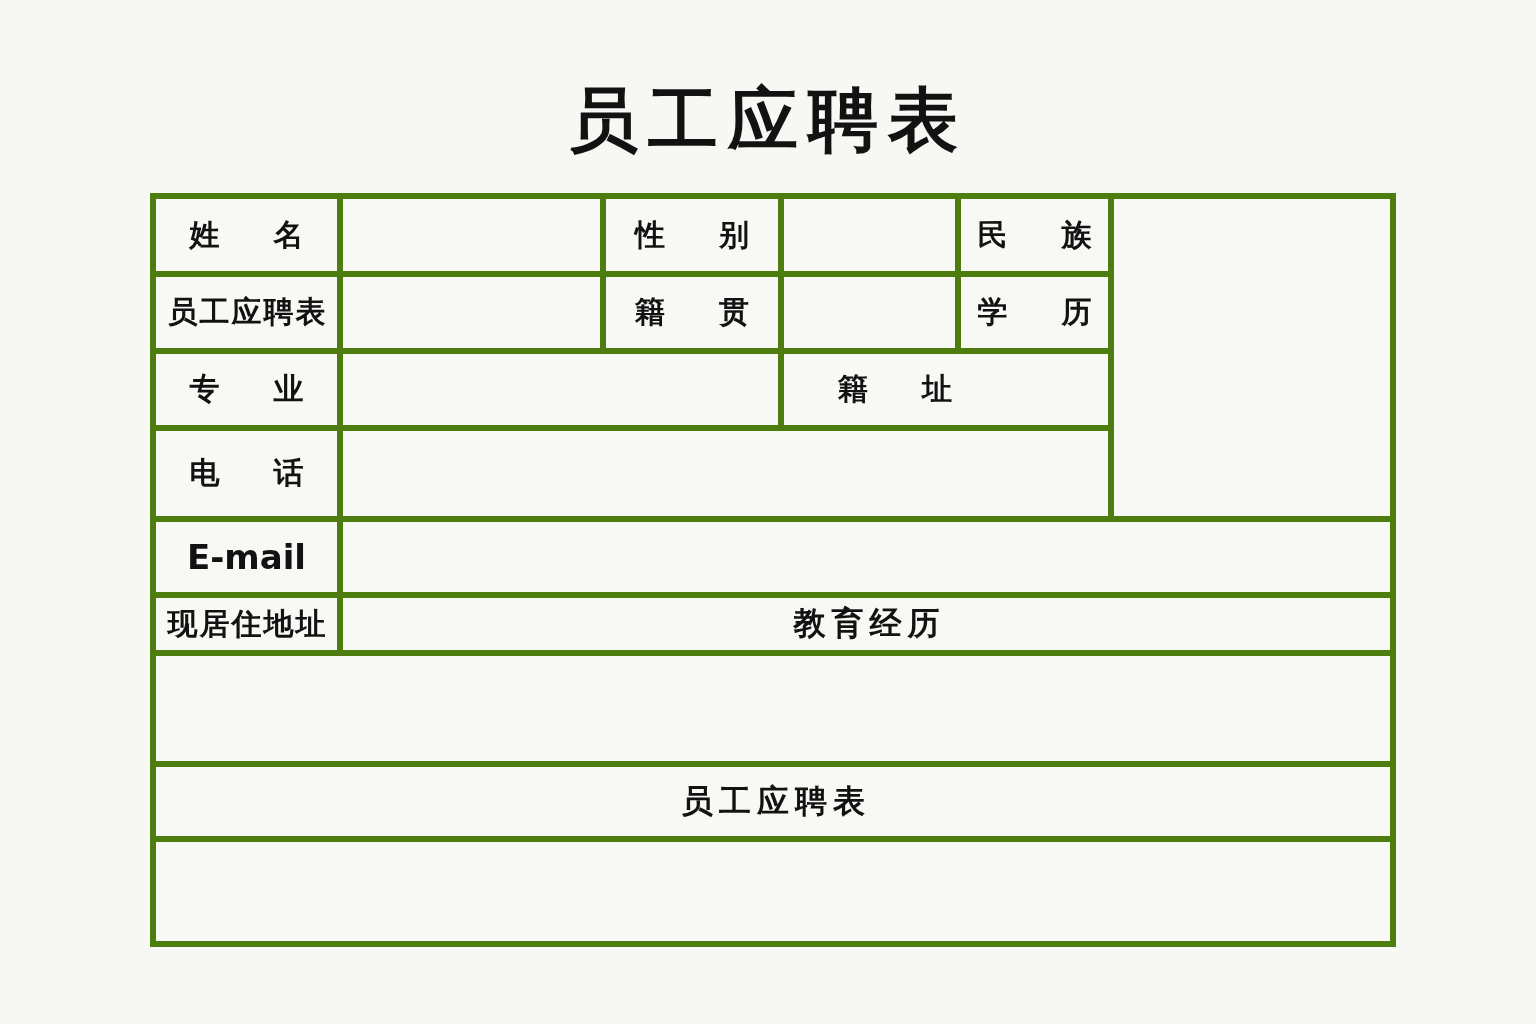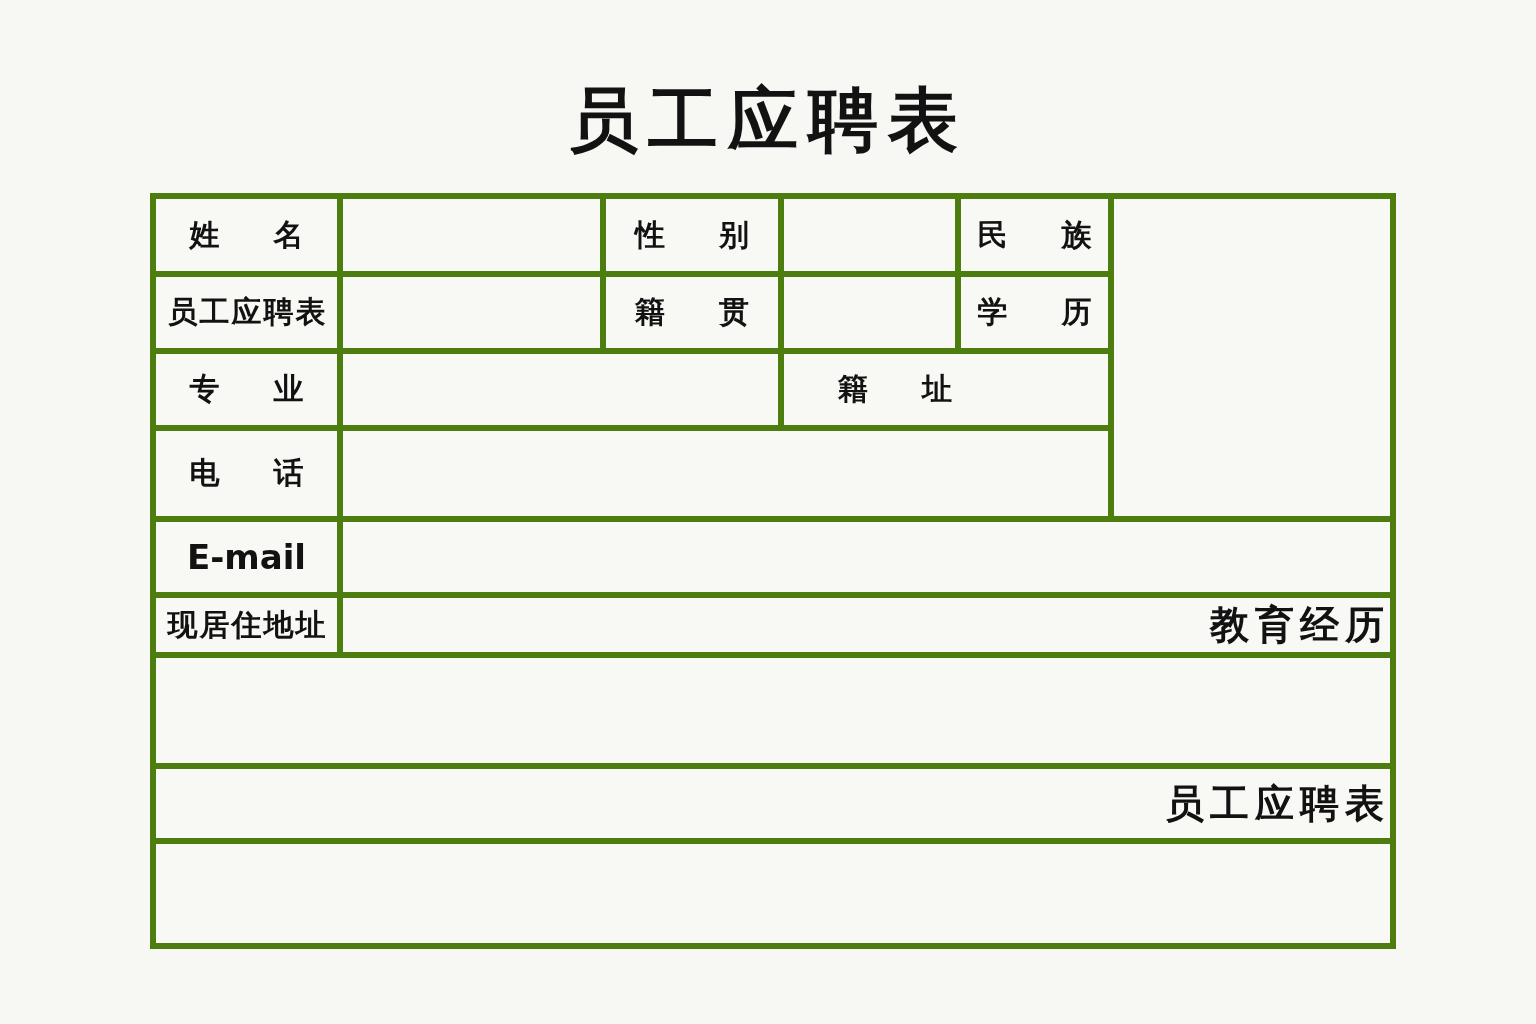--- a/index.html
+++ b/index.html
@@ -73,22 +73,22 @@
     letter-spacing: 0px;
     text-indent: 0px;
     font-size: 34px;
     font-weight: 600;
   }
   .lbl.left-pad {
     text-align: left;
     padding-left: 42px;
   }
   .section {
-    text-align: right;
-    font-size: 39px;
+    text-align: center;
+    font-size: 32px;
     font-weight: 700;
     letter-spacing: 6px;
     text-indent: 6px;
     white-space: nowrap;
   }
   .blank {
     background: #f8f9f5;
   }
   .photo-cell {
     background: #f8f9f5;

